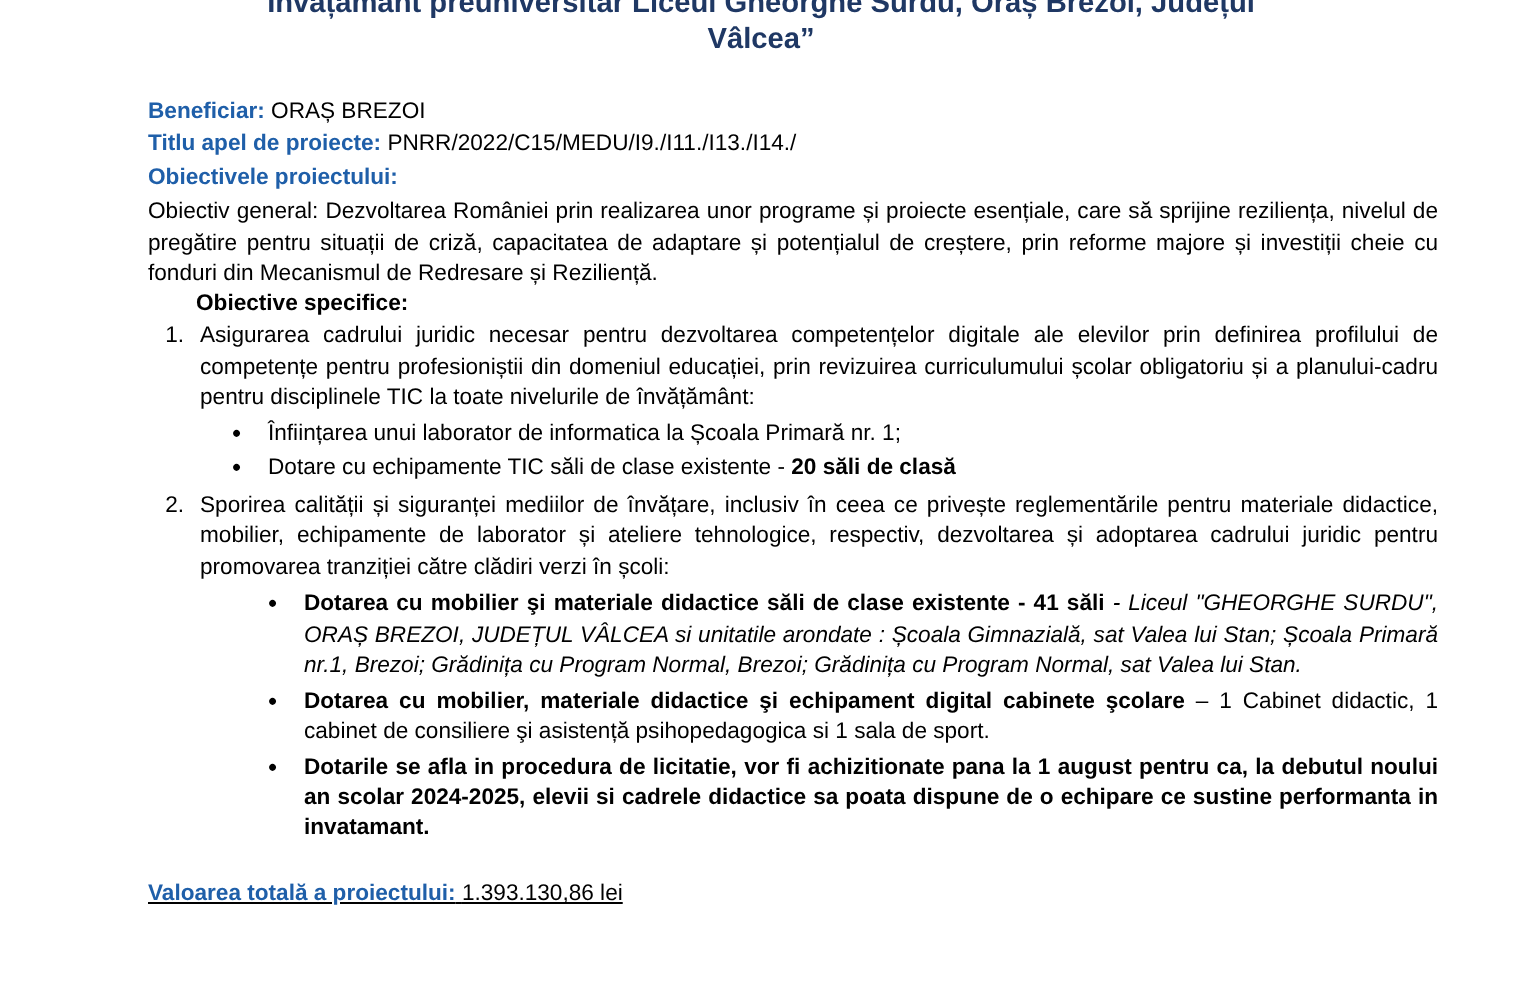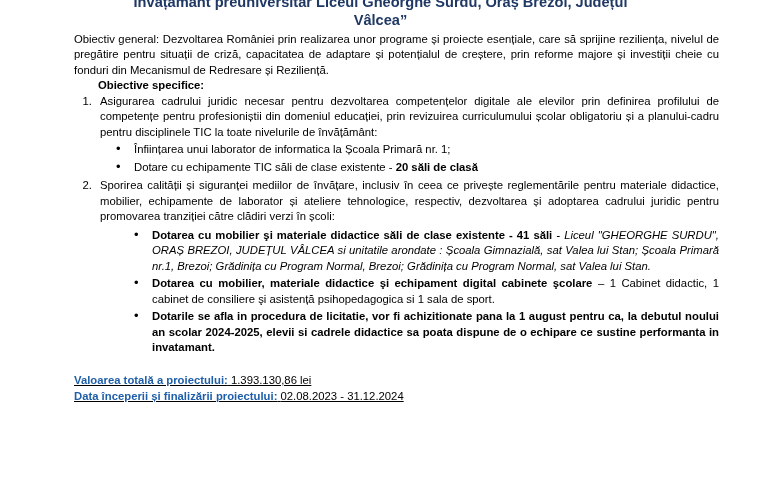--- a/index.html
+++ b/index.html
@@ -131,20 +131,33 @@
 </head>
 <body>
 
 <div class="page">
 
   <div class="title">
     <span>Învățământ preuniversitar Liceul Gheorghe Surdu, Oraș Brezoi, Județul</span>
     <span class="line2">Vâlcea”</span>
   </div>
 
+  <div class="meta-block">
+    <div class="meta-row">
+      <span class="blue-label">Beneficiar:</span>
+      <span>ORAȘ BREZOI</span>
+    </div>
+    <div class="meta-row">
+      <span class="blue-label">Titlu apel de proiecte:</span>
+      <span>PNRR/2022/C15/MEDU/I9./I11./I13./I14./</span>
+    </div>
+    <div class="meta-row">
+      <span class="blue-label">Obiectivele proiectului:</span>
+    </div>
+  </div>
 
   <div class="body-block">
 
     <div class="para">
       <b>Obiectiv general:</b>
       <span>Dezvoltarea României prin realizarea unor programe și proiecte esențiale, care să sprijine reziliența, nivelul de pregătire pentru situații de criză, capacitatea de adaptare și potențialul de creștere, prin reforme majore și investiții cheie cu fonduri din Mecanismul de Redresare și Reziliență.</span>
     </div>
 
     <div class="sub-head">Obiective specifice:</div>
 
@@ -185,19 +198,15 @@
       </li>
 
     </ol>
   </div>
 
   <div class="footer-block clip-bottom">
     <div class="footer-row">
       <span class="blue-bold">Valoarea totală a proiectului:</span>
       <span>1.393.130,86 lei</span>
     </div>
-    <div class="footer-row">
-      <span class="blue-bold">Data începerii și finalizării proiectului:</span>
-      <span>02.08.2023 - 31.12.2024</span>
-    </div>
   </div>
 
 </div>
 
 </body></html>

